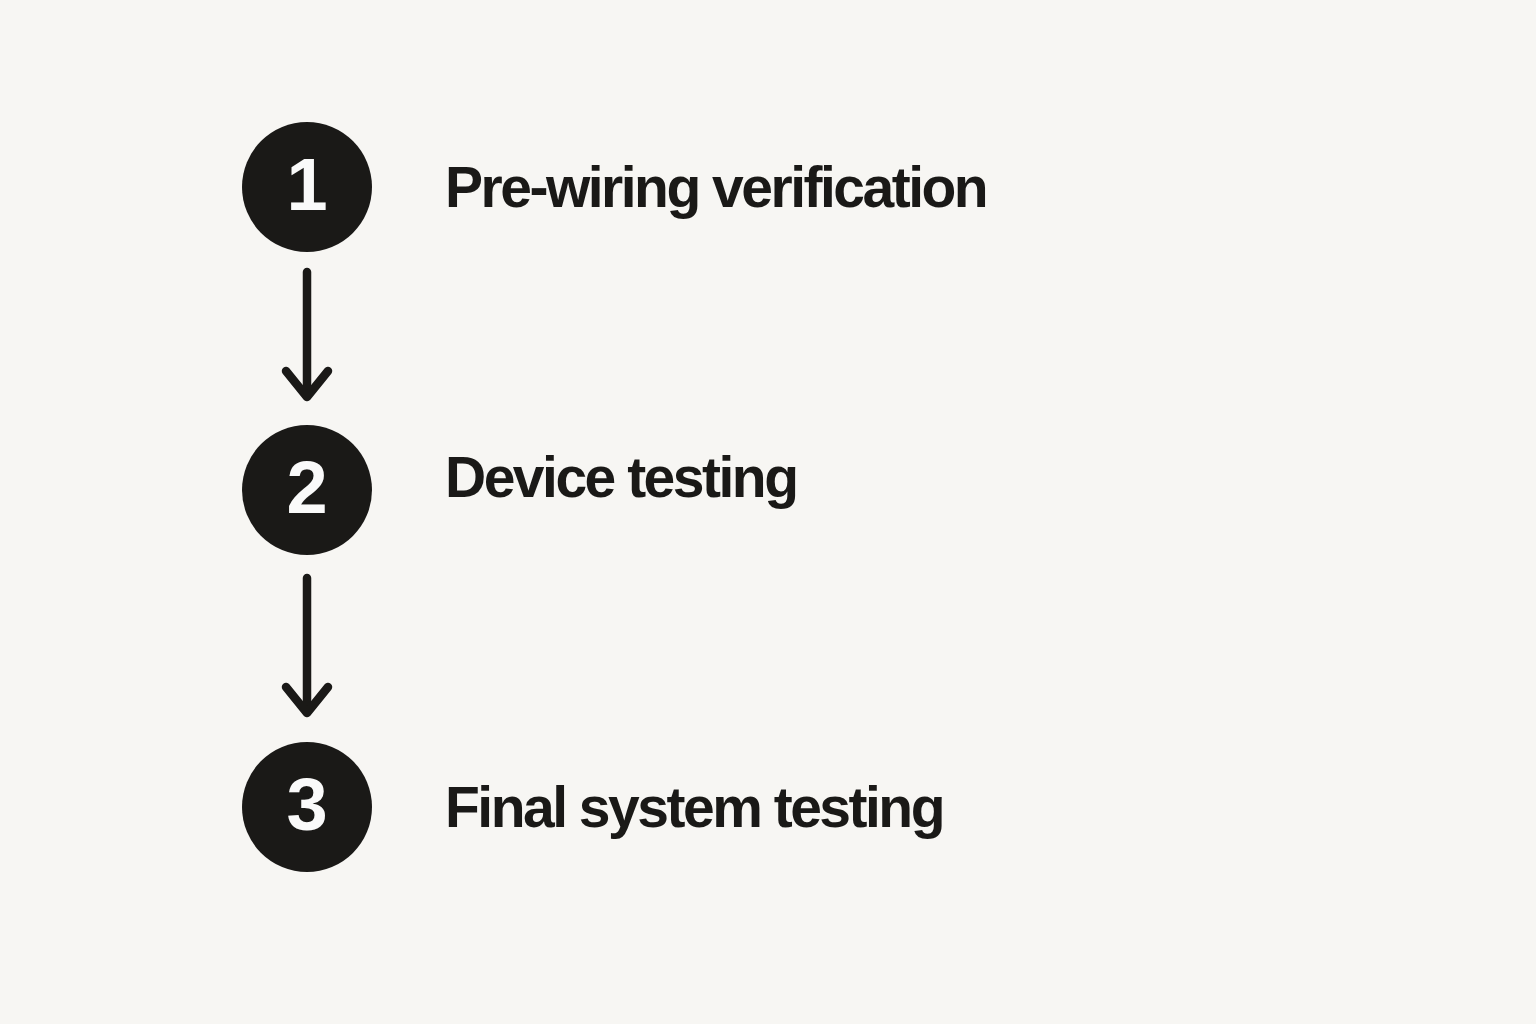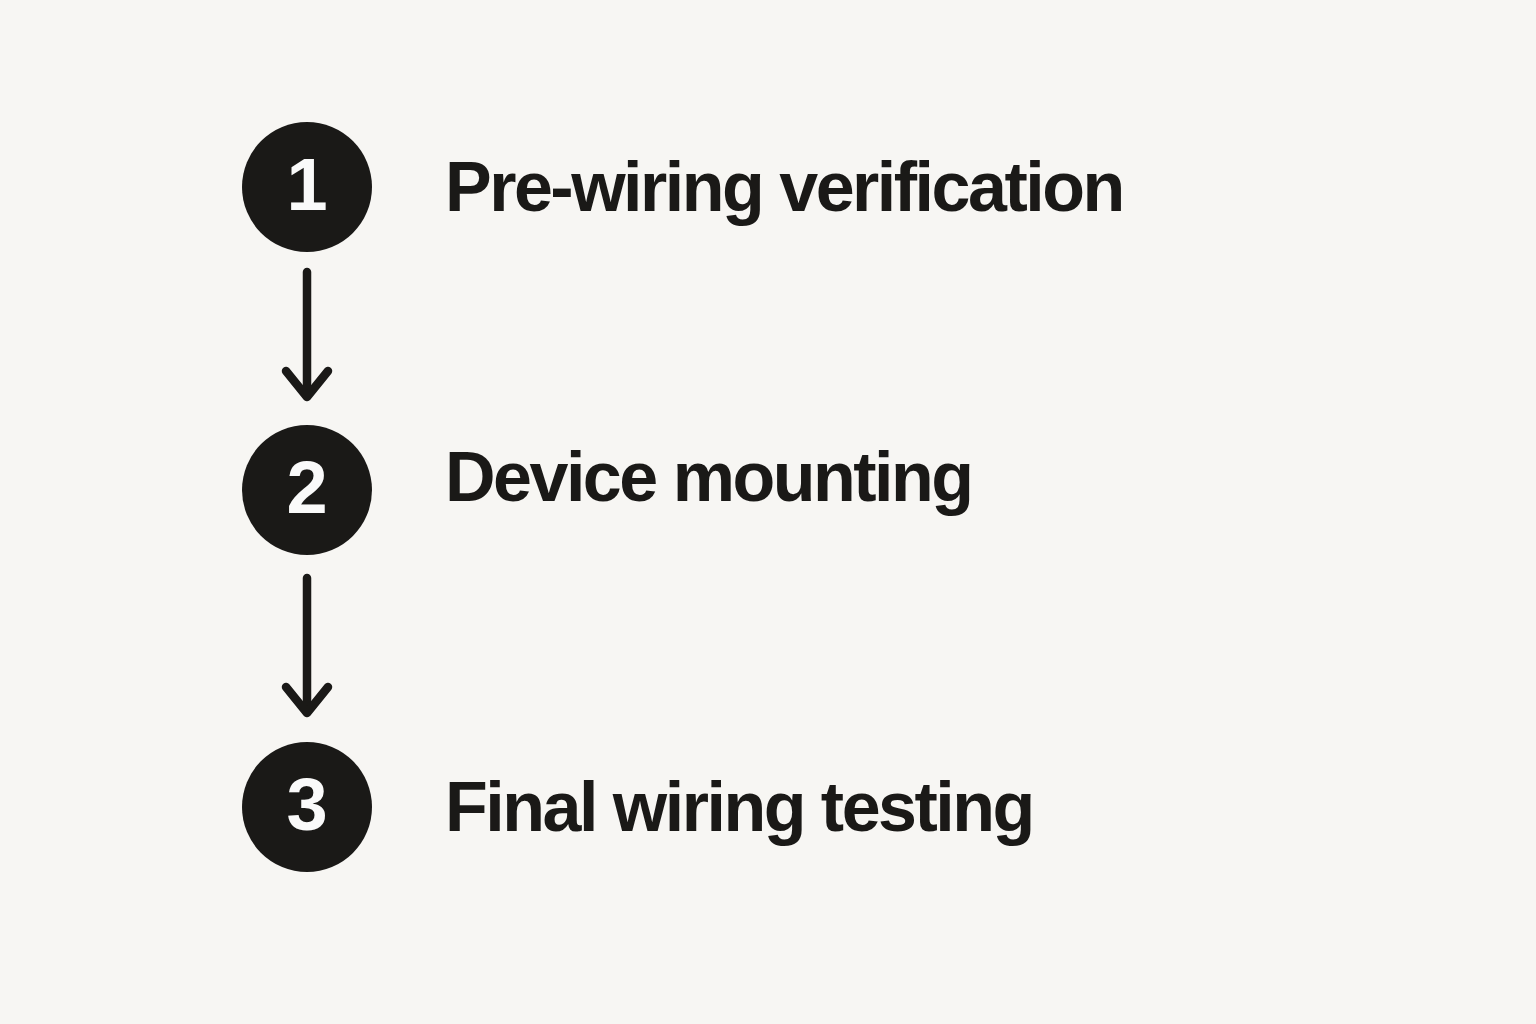--- a/index.html
+++ b/index.html
@@ -42,21 +42,21 @@
     position: absolute;
     left: 277px;
     width: 60px;
   }
   .arrow-1 { top: 266px; height: 140px; }
   .arrow-2 { top: 572px; height: 150px; }
   .step-label {
     position: absolute;
     left: 445px;
     color: #1a1917;
-    font-size: 70px;
+    font-size: 57px;
     font-weight: 700;
     letter-spacing: -2.5px;
     line-height: 90px;
     white-space: nowrap;
   }
   .label-1 { top: 142px; }
   .label-2 { top: 432px; }
   .label-3 { top: 762px; }
 </style>
 </head>
@@ -73,28 +73,28 @@
 
   <svg class="arrow arrow-1" viewBox="0 0 60 140" aria-hidden="true">
     <line x1="30" y1="6" x2="30" y2="126" fill="none" stroke="#1a1917" stroke-width="8.5" stroke-linecap="round"></line>
     <polyline points="9,105 30,131 51,105" fill="none" stroke="#1a1917" stroke-width="8.5" stroke-linecap="round" stroke-linejoin="round"></polyline>
   </svg>
 
   <div class="step-circle circle-2">
     <span>2</span>
   </div>
   <div class="step-label label-2">
-    <div>Device mounting</div>
+    <div>Device testing</div>
   </div>
 
   <svg class="arrow arrow-2" viewBox="0 0 60 150" aria-hidden="true">
     <line x1="30" y1="6" x2="30" y2="136" fill="none" stroke="#1a1917" stroke-width="8.5" stroke-linecap="round"></line>
     <polyline points="9,115 30,141 51,115" fill="none" stroke="#1a1917" stroke-width="8.5" stroke-linecap="round" stroke-linejoin="round"></polyline>
   </svg>
 
   <div class="step-circle circle-3">
     <span>3</span>
   </div>
   <div class="step-label label-3">
-    <div>Final wiring testing</div>
+    <div>Final system testing</div>
   </div>
 
 </div>
 
 </body></html>

